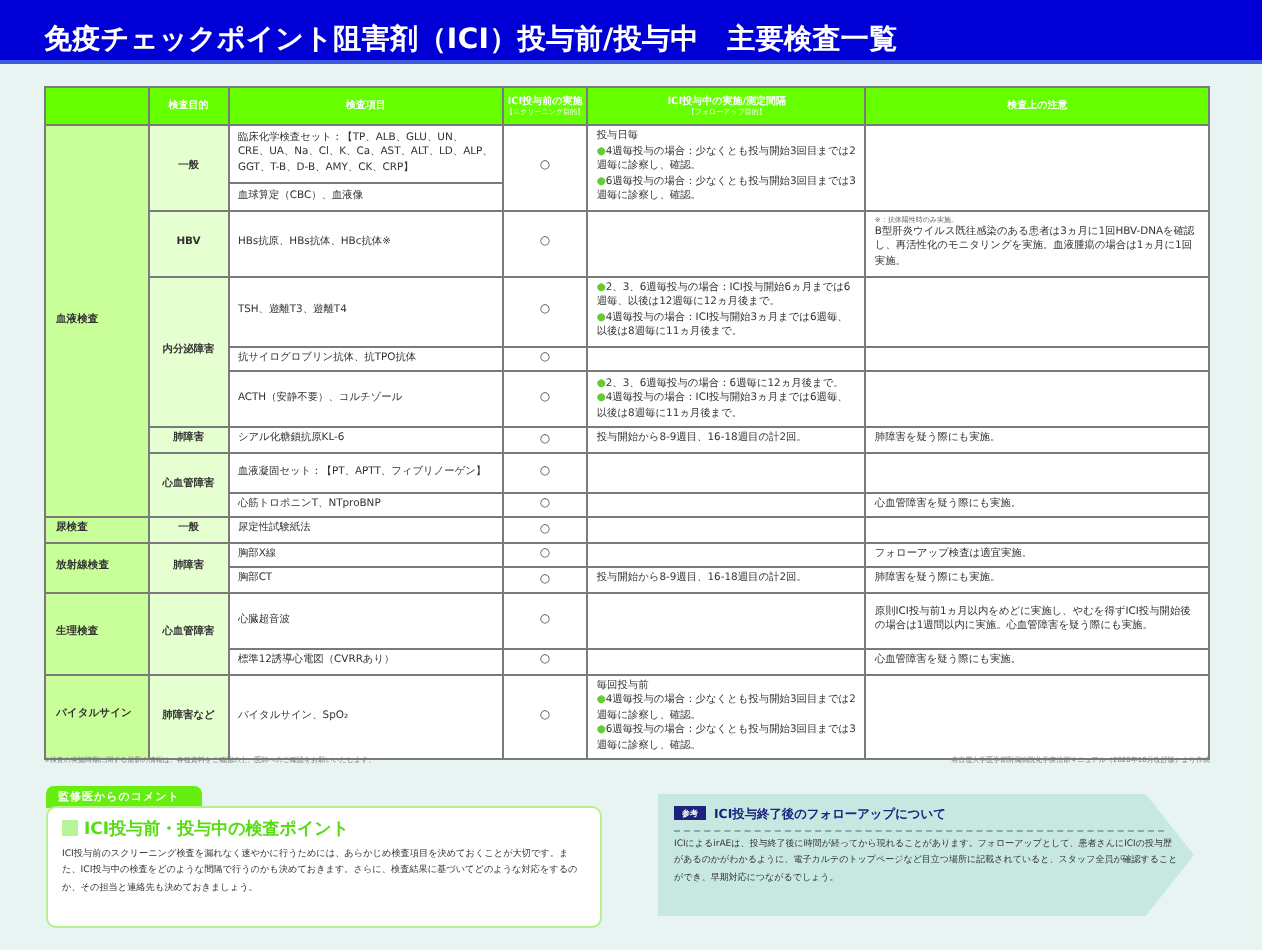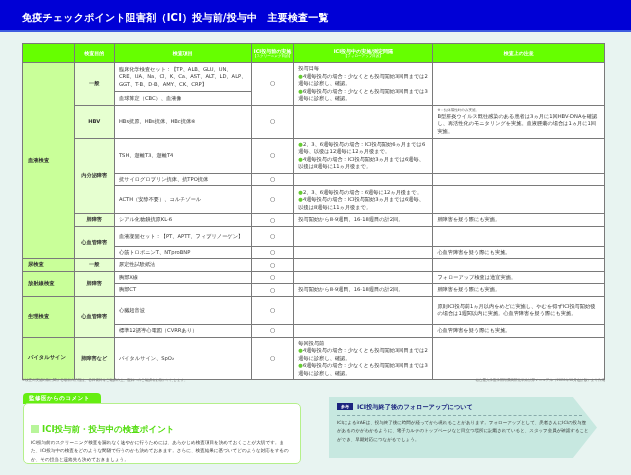--- a/index.html
+++ b/index.html
@@ -1,35 +1,35 @@
 <!DOCTYPE html>
 <html><head>
 <meta charset="utf-8">
 <style>
   * { box-sizing: border-box; margin: 0; padding: 0; }
   html, body { width: 631px; height: 475px; overflow: hidden; }
   body { background: #e8f4f1; font-family: "DejaVu Sans", sans-serif; color: #333; position: relative; }
   .header { position: absolute; left: 0; top: 0; width: 631px; height: 32px; background: #0000d6; border-bottom: 2px solid #3d5ce0; }
-  .header .title { position: absolute; left: 22px; top: 11px; font-size: 10px; font-weight: bold; color: #fff; letter-spacing: 0.2px; white-space: nowrap; }
+  .header .title { position: absolute; left: 22px; top: 11px; font-size: 14px; font-weight: bold; color: #fff; letter-spacing: 0.2px; white-space: nowrap; }
   table.main { position: absolute; left: 22px; top: 43px; width: 583px; border-collapse: collapse; table-layout: fixed; font-size: 5.2px; line-height: 1.45; }
   table.main td, table.main th { border: 1px solid #7a7a7a; vertical-align: middle; }
   table.main th { background: #66ff00; color: #fff; font-weight: bold; height: 19px; font-size: 5px; text-align: center; line-height: 1.2; }
   th .sub { display: block; font-size: 3.5px; font-weight: normal; }
   td.cat { background: #c9ff99; font-weight: bold; padding-left: 5px; font-size: 5.3px; }
   td.purpose { background: #e6ffd0; text-align: center; font-weight: bold; font-size: 5.2px; }
   td.item { background: #fff; padding: 2px 4px; }
   td.pre { background: #fff; text-align: center; font-size: 6px; }
   td.during { background: #fff; padding: 2px 4px; }
   td.note { background: #fff; padding: 2px 4px; }
   .dot { color: #66cc33; }
   .small { font-size: 3.5px; color: #666; display: block; }
   .footnote-left { position: absolute; left: 22px; top: 378px; font-size: 3.5px; color: #777; white-space: nowrap; }
   .footnote-right { position: absolute; right: 26px; top: 378px; font-size: 3.5px; color: #777; white-space: nowrap; }
   .comment-tab { position: absolute; left: 23px; top: 393px; width: 78px; height: 11px; background: #66ee11; border-radius: 4px 4px 0 0; color: #fff; font-size: 5.5px; font-weight: bold; padding: 2px 6px; letter-spacing: 0.5px; }
-  .comment-box { position: absolute; left: 23px; top: 403px; width: 278px; height: 61px; background: #fff; border: 1px solid #b5f08a; border-radius: 5px; padding: 20px 7px; }
+  .comment-box { position: absolute; left: 23px; top: 403px; width: 278px; height: 61px; background: #fff; border: 1px solid #b5f08a; border-radius: 5px; padding: 5px 7px; }
   .comment-box .ctitle { font-size: 8.5px; font-weight: bold; color: #55dd11; margin-bottom: 3px; white-space: nowrap; }
   .comment-box .ctitle .sq { display: inline-block; width: 8px; height: 8px; background: #b8f59a; margin-right: 3px; vertical-align: -1px; }
   .comment-box .cbody { font-size: 4.6px; line-height: 1.8; color: #333; }
   .ref-box { position: absolute; left: 329px; top: 397px; width: 268px; height: 61px; background: #c7e8e0; clip-path: polygon(0 0, 91% 0, 100% 50%, 91% 100%, 0 100%); padding: 6px 8px; }
   .ref-box .rtitle { font-size: 6.2px; font-weight: bold; color: #1a237e; white-space: nowrap; padding-bottom: 3px; border-bottom: 1px dashed #8aa; width: 245px; }
   .ref-box .rbadge { display: inline-block; background: #1a237e; color: #fff; font-size: 4px; padding: 1px 4px; margin-right: 4px; vertical-align: 1px; }
   .ref-box .rbody { font-size: 4.5px; line-height: 1.85; color: #333; margin-top: 3px; }
 </style>
 </head>
 <body>

